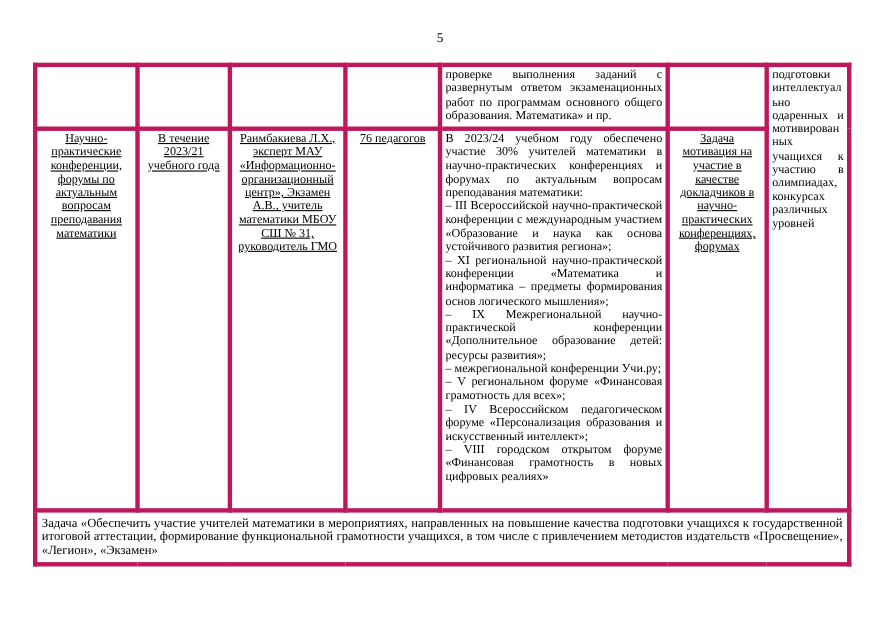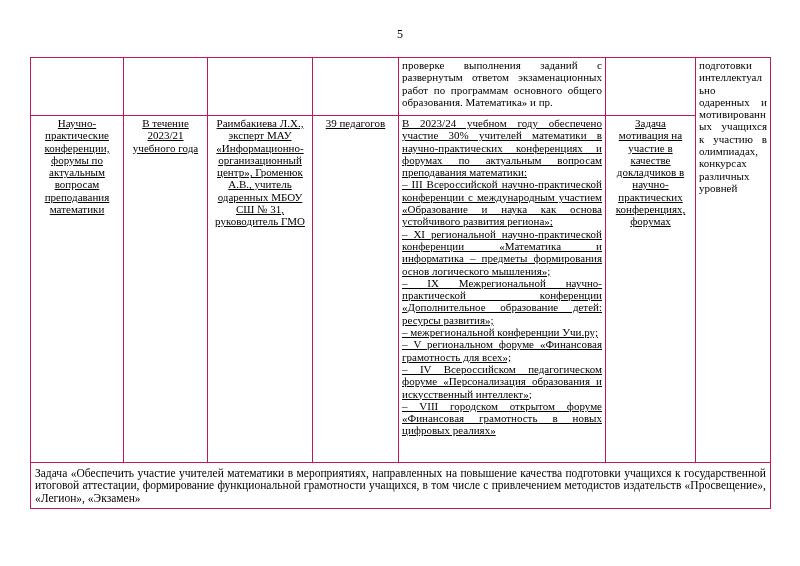--- a/index.html
+++ b/index.html
@@ -23,33 +23,33 @@
     font-size: 12px;
   }
   table.doc {
     position: absolute;
     left: 30px; top: 57px;
     width: 740px;
     border-collapse: collapse;
     table-layout: fixed;
   }
   table.doc td {
-    border: 1px solid #be185d;
+    border: 4px solid #be185d;
     vertical-align: top;
     font-size: 11px;
     line-height: 12.3px;
     padding: 1px 3px;
     overflow: hidden;
   }
   tr.row-carryover { height: 58px; }
   tr.row-main      { height: 347px; }
   tr.row-task      { height: 44px; }
   .ta-c { text-align: center; text-decoration: underline; }
   .ta-j { text-align: justify; }
-  .pre  { white-space: pre-line; text-decoration: underline; }
+  .pre  { white-space: pre-line; }
   .brk  { overflow-wrap: break-word; word-break: break-word; margin-top: 12px; }
   tr.row-task td { font-size: 11.5px; padding: 4px 4px; }
 </style>
 </head>
 <body>
 
 <div class="page">
 
   <div class="page-number">5</div>
 
@@ -71,22 +71,22 @@
       <td></td>
       <td></td>
       <td class="ta-j">проверке выполнения заданий с развернутым ответом экзаменационных работ по программам основного общего образования. Математика» и пр.</td>
       <td></td>
       <td rowspan="2" class="ta-j brk">подготовки интеллектуально одаренных и мотивированных учащихся к участию в олимпиадах, конкурсах различных уровней</td>
     </tr>
 
     <tr class="row-main">
       <td class="ta-c">Научно-практические конференции, форумы по актуальным вопросам преподавания математики</td>
       <td class="ta-c">В течение 2023/21 учебного года</td>
-      <td class="ta-c">Раимбакиева Л.Х., эксперт МАУ «Информационно-организационный центр», Громенюк А.В., учитель одаренных МБОУ СШ № 31, руководитель ГМО</td>
-      <td class="ta-c">39 педагогов</td>
+      <td class="ta-c">Раимбакиева Л.Х., эксперт МАУ «Информационно-организационный центр», Экзамен А.В., учитель математики МБОУ СШ № 31, руководитель ГМО</td>
+      <td class="ta-c">76 педагогов</td>
       <td class="ta-j pre">В 2023/24 учебном году обеспечено участие 30% учителей математики в научно-практических конференциях и форумах по актуальным вопросам преподавания математики:
 – III Всероссийской научно-практической конференции с международным участием «Образование и наука как основа устойчивого развития региона»;
 – XI региональной научно-практической конференции «Математика и информатика – предметы формирования основ логического мышления»;
 – IX Межрегиональной научно-практической конференции «Дополнительное образование детей: ресурсы развития»;
 – межрегиональной конференции Учи.ру;
 – V региональном форуме «Финансовая грамотность для всех»;
 – IV Всероссийском педагогическом форуме «Персонализация образования и искусственный интеллект»;
 – VIII городском открытом форуме «Финансовая грамотность в новых цифровых реалиях»</td>
       <td class="ta-c">Задача мотивация на участие в качестве докладчиков в научно-практических конференциях, форумах</td>
     </tr>

